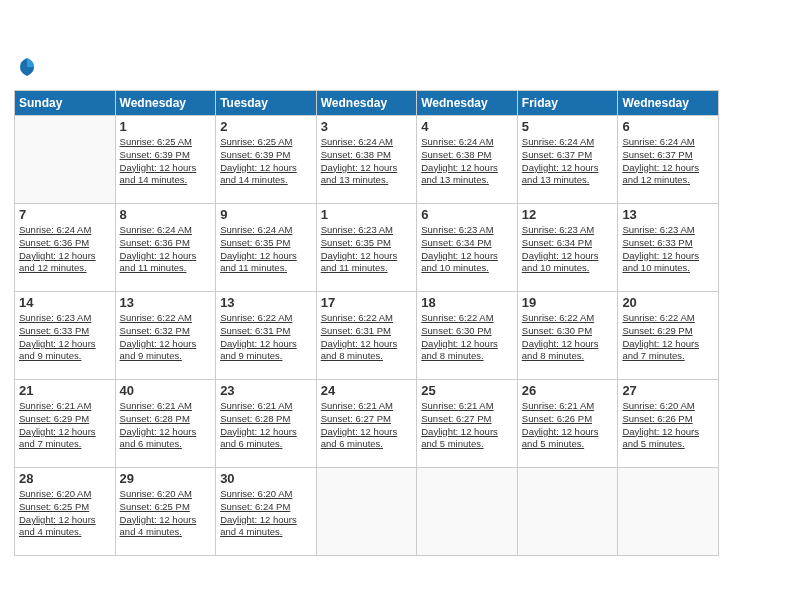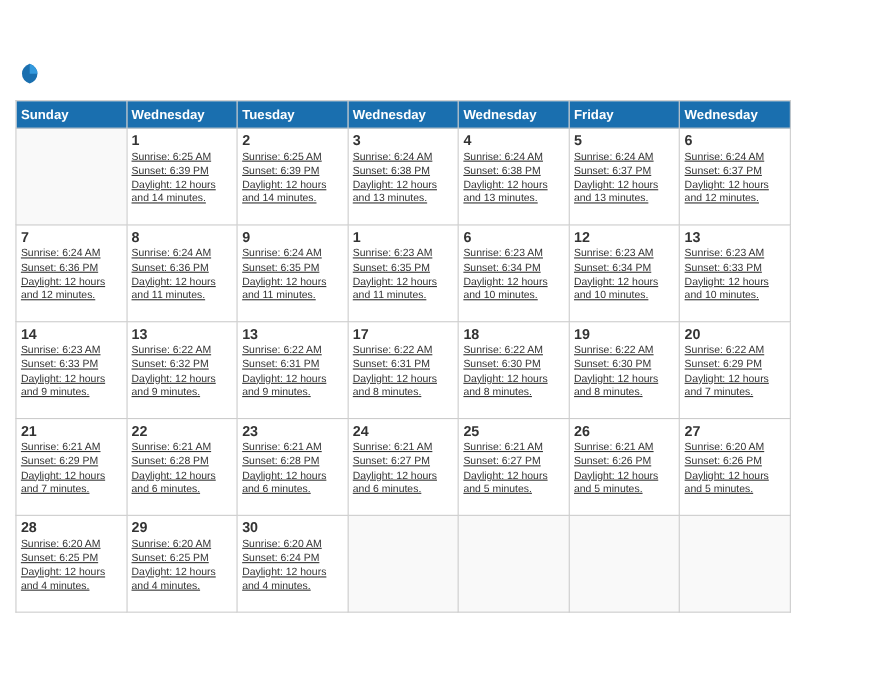--- a/index.html
+++ b/index.html
@@ -285,21 +285,21 @@
         </tr>
         <tr class="alt-row">
           <td>
             <span class="day-number">21</span>
             <div class="day-info" style="white-space: pre-line;">Sunrise: 6:21 AM
 Sunset: 6:29 PM
 Daylight: 12 hours
 and 7 minutes.</div>
           </td>
           <td>
-            <span class="day-number">22</span>
+            <span class="day-number">40</span>
             <div class="day-info" style="white-space: pre-line;">Sunrise: 6:21 AM
 Sunset: 6:28 PM
 Daylight: 12 hours
 and 6 minutes.</div>
           </td>
           <td>
             <span class="day-number">23</span>
             <div class="day-info" style="white-space: pre-line;">Sunrise: 6:21 AM
 Sunset: 6:28 PM
 Daylight: 12 hours

